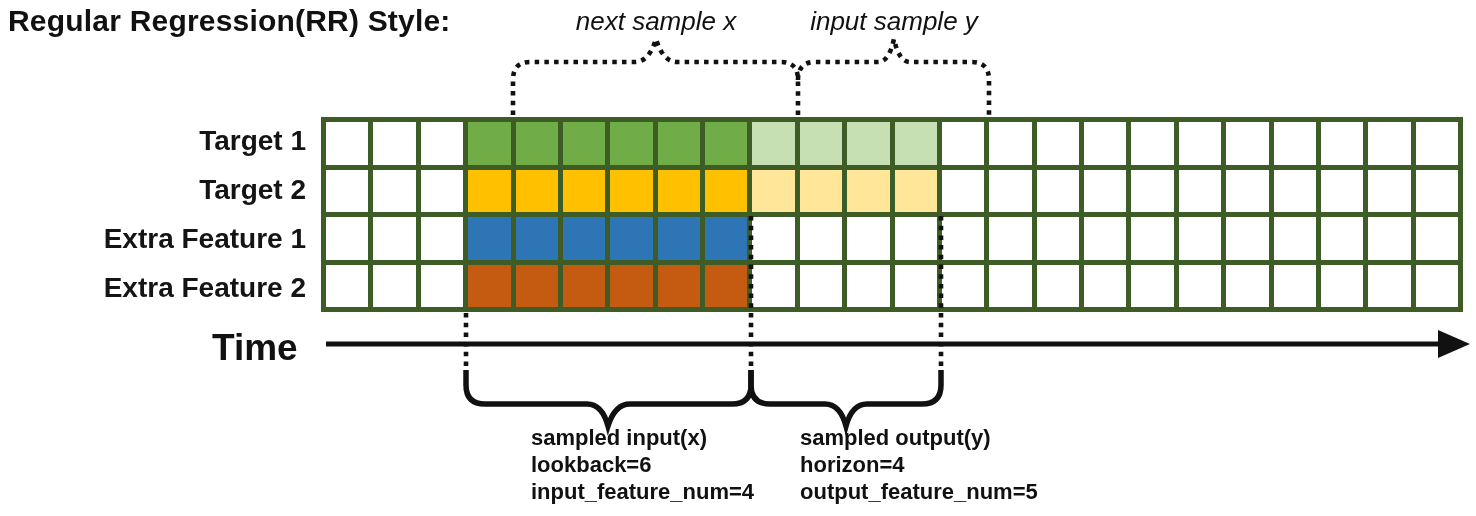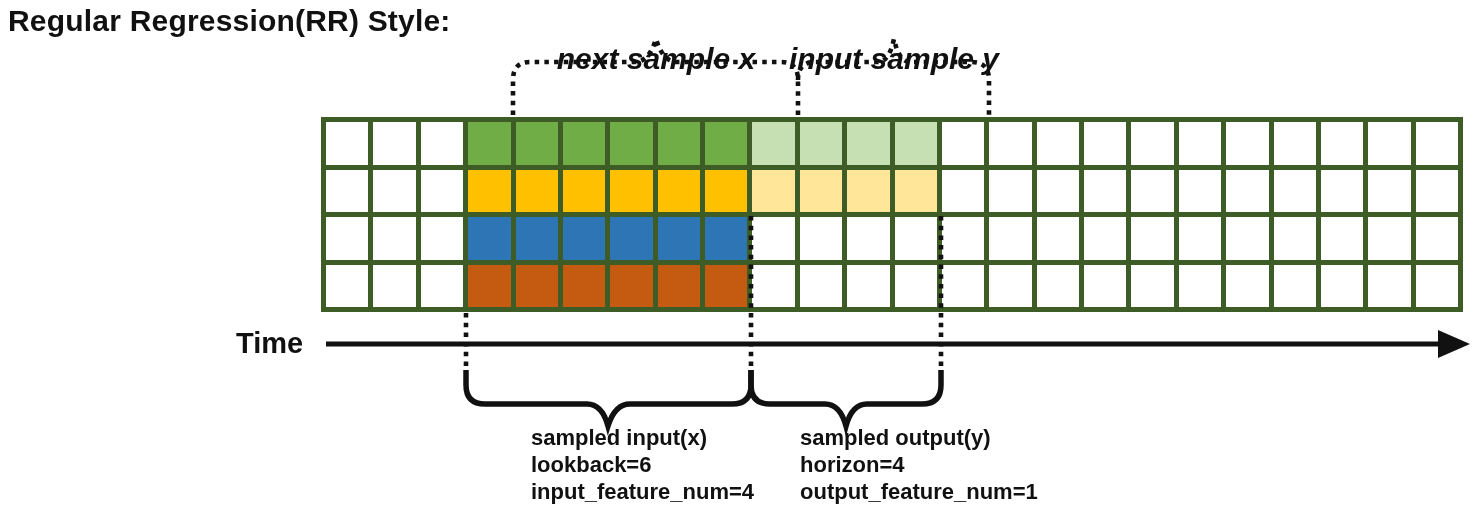--- a/index.html
+++ b/index.html
@@ -4,55 +4,61 @@
 <style>
   html,body{margin:0;padding:0;background:#fff;}
   body{width:1476px;height:516px;position:relative;overflow:hidden;
        font-family:"Liberation Sans","DejaVu Sans",sans-serif;color:#111;}
   .canvas{position:absolute;left:0;top:0;width:1476px;height:516px;}
 
   .title{position:absolute;left:8px;top:4px;font-size:30px;font-weight:bold;
          letter-spacing:0.2px;color:#111;white-space:nowrap;text-align:right;}
 
   .next-label{position:absolute;top:6px;width:300px;text-align:center;
-              font-size:30px;font-weight:700;font-style:italic;color:#111;margin-top:36px;}
+              font-size:26px;font-weight:400;font-style:italic;color:#111;}
   .next-x{left:506px;}
   .next-y{left:744px;}
 
   .row-labels{position:absolute;left:0;top:117px;width:306px;height:195px;
               display:flex;flex-direction:column;}
   .row-label{flex:1;display:flex;align-items:center;justify-content:flex-end;
              font-size:28px;font-weight:bold;white-space:nowrap;color:#141414;}
 
   .grid{position:absolute;left:321px;top:117px;width:1142px;height:195px;
         display:grid;grid-template-columns:repeat(24,1fr);grid-auto-rows:1fr;
         gap:5px;padding:5px;box-sizing:border-box;}
   .cell{background:#fff;}
 
   .overlay{position:absolute;left:0;top:0;width:1476px;height:516px;
            pointer-events:none;}
 
-  .time-label{position:absolute;left:212px;top:327px;font-size:29px;
-              font-weight:bold;color:#111;margin-left:24px;}
+  .time-label{position:absolute;left:212px;top:327px;font-size:37px;
+              font-weight:bold;color:#111;}
 
   .param-block{position:absolute;top:424px;font-size:22px;font-weight:600;
                line-height:27px;color:#111;white-space:nowrap;}
   .param-input{left:512px;margin-left:19px;}
   .param-output{left:800px;}
 </style>
 </head>
 <body>
 
 <div class="canvas">
 
   <div class="title">Regular Regression(RR) Style:</div>
 
   <div class="next-label next-x">next sample x</div>
   <div class="next-label next-y">input sample y</div>
 
+  <div class="row-labels">
+      <div class="row-label">Target 1</div>
+      <div class="row-label">Target 2</div>
+      <div class="row-label">Extra Feature 1</div>
+      <div class="row-label">Extra Feature 2</div>
+    </div>
 
   <div class="grid" style="background: rgb(62, 92, 38);">
       <div class="cell"></div>
       <div class="cell"></div>
       <div class="cell"></div>
       <div class="cell" style="background: rgb(112, 173, 71);"></div>
       <div class="cell" style="background: rgb(112, 173, 71);"></div>
       <div class="cell" style="background: rgb(112, 173, 71);"></div>
       <div class="cell" style="background: rgb(112, 173, 71);"></div>
       <div class="cell" style="background: rgb(112, 173, 71);"></div>
@@ -170,16 +176,16 @@
 
   <div class="param-block param-input">
     <div>sampled input(x)</div>
     <div>lookback=6</div>
     <div>input_feature_num=4</div>
   </div>
 
   <div class="param-block param-output">
     <div>sampled output(y)</div>
     <div>horizon=4</div>
-    <div>output_feature_num=1</div>
+    <div>output_feature_num=5</div>
   </div>
 
 </div>
 
 </body></html>

